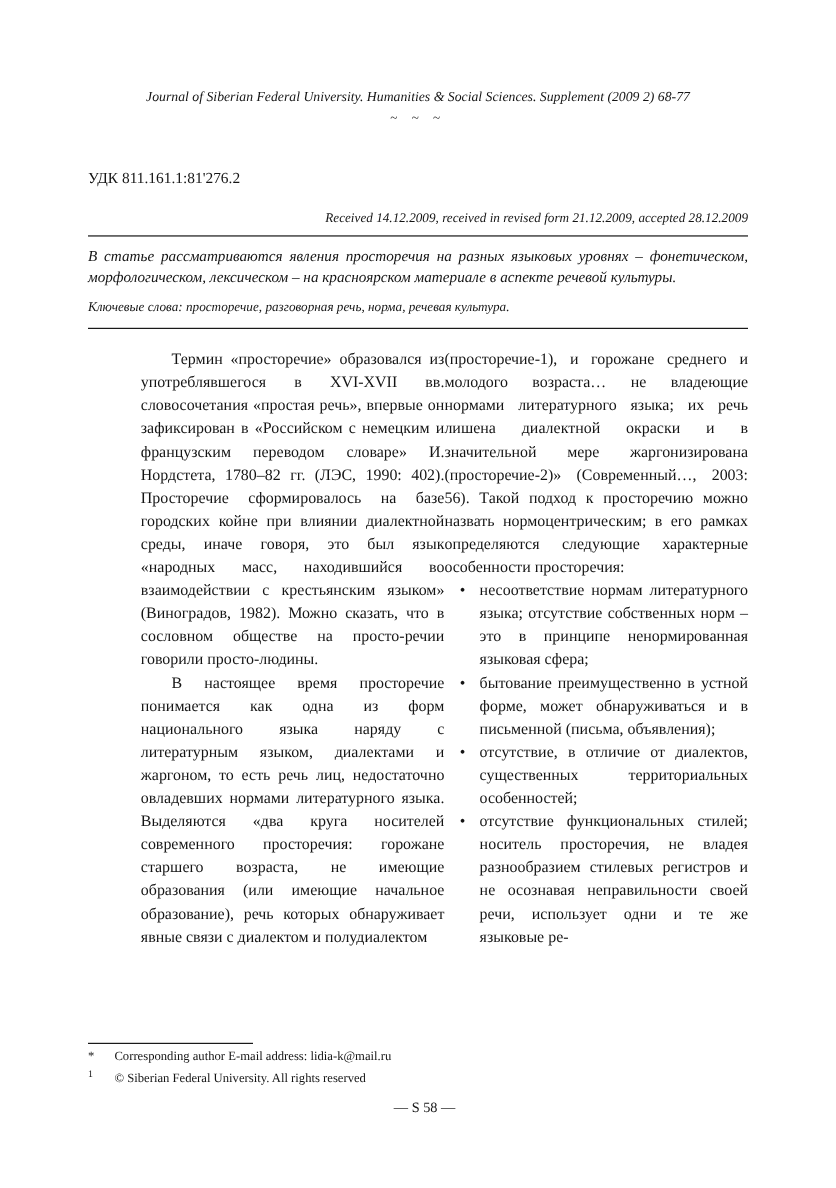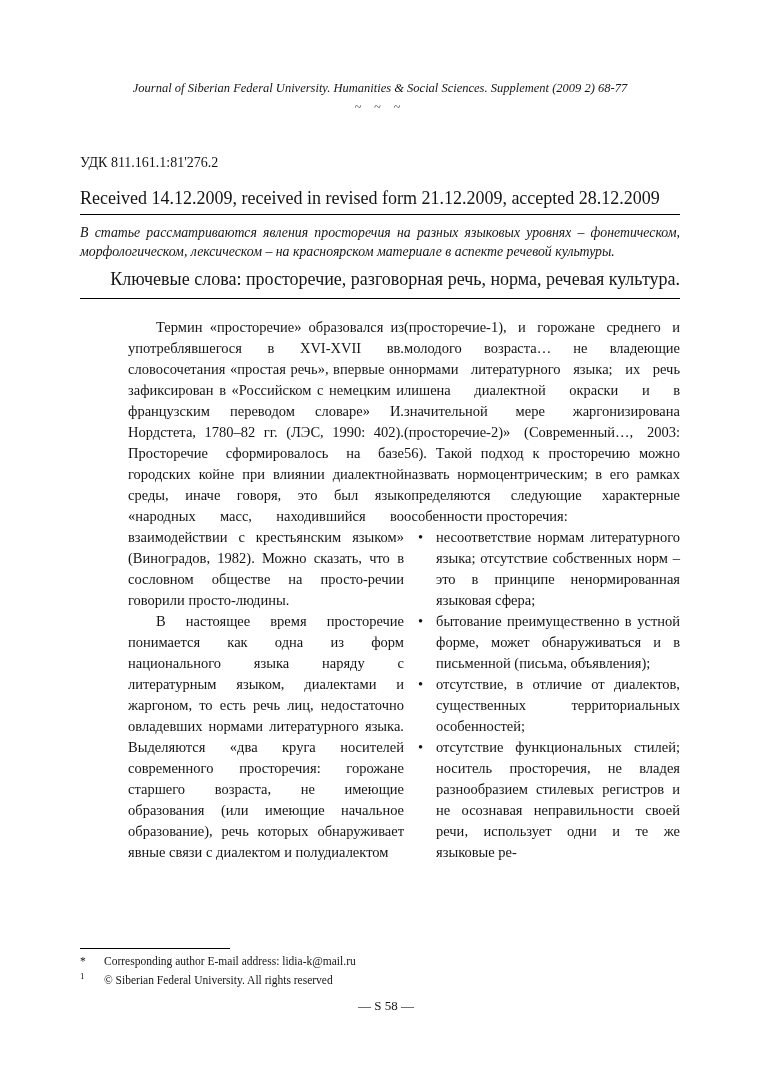--- a/index.html
+++ b/index.html
@@ -17,27 +17,27 @@
     overflow: hidden;
   }
   .journal-header { text-align: center; font-size: 12.5px; line-height: 13px; font-style: italic; }
   .tilde { text-align: center; font-size: 12px; letter-spacing: 5px; margin-top: 5px; color: #333; }
   .udk { margin-top: 40px; font-size: 14px; }
   .title { margin: 24px 0 0 0; font-size: 17.5px; font-weight: bold; letter-spacing: 0.2px; }
   .author-block { margin-top: 16px; text-align: right; }
   .author { font-weight: bold; font-size: 15px; line-height: 19px; }
   .affiliation, .address { font-style: italic; font-size: 15.5px; line-height: 23px; }
   .address sup { font-size: 10px; font-style: italic; }
-  .received { text-align: left; font-size: 18px; margin-top: 20px; line-height: 14px; }
+  .received { text-align: right; font-size: 12px; margin-top: 20px; line-height: 14px; font-style: italic; }
   hr.rule { border: none; border-top: 1.4px solid #000; margin: 9px 0 0 0; }
   .abstract {
     font-style: italic; font-size: 13.8px; line-height: 19px;
     text-align: justify; margin: 8px 0 0 0;
   }
-  .keywords { font-size: 18px; line-height: 19px; margin: 9px 0 0 0; text-align: right; }
+  .keywords { font-style: italic; font-size: 12px; line-height: 19px; margin: 9px 0 0 0; }
   .columns { display: flex; margin-top: 18px; margin-left: 48px; }
   .col { width: 290px; font-size: 14.5px; line-height: 21px; text-align: justify; }
   .col p { margin: 0; }
   .col p.indent { text-indent: 28px; }
   .bullets { list-style: none; margin: 0; padding: 0; }
   .bullets li { position: relative; padding-left: 32px; }
   .bullets li::before { content: "\2022"; position: absolute; left: 14px; }
   .footer { position: absolute; left: 80px; right: 68px; top: 948px; }
   hr.fn-rule { border: none; border-top: 1px solid #000; width: 150px; margin: 0 0 5px 0; }
   .footnote { font-size: 11.5px; line-height: 15px; }

